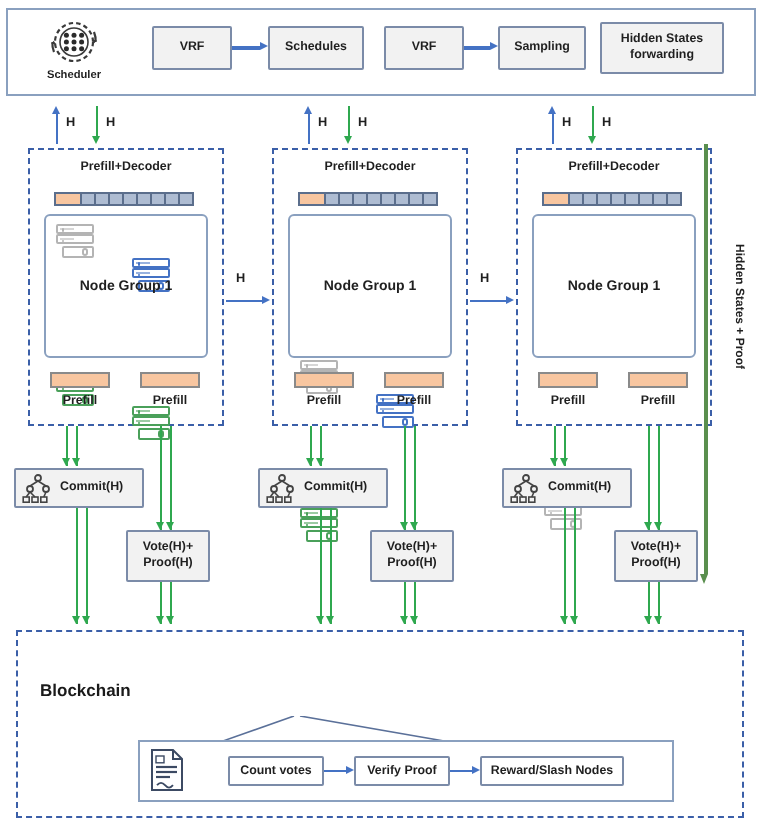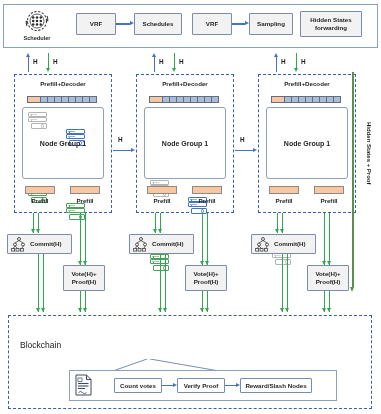--- a/index.html
+++ b/index.html
@@ -381,21 +381,21 @@
   <div class="abs vline-g" style="left:207px;top:291px;height:21px;"></div>
   <div class="abs tri tri-down-g" style="left:200px;top:308px;"></div>
   <div class="abs tri tri-down-g" style="left:205px;top:308px;"></div>
 
   <div class="abs vline-g" style="left:324px;top:291px;height:21px;"></div>
   <div class="abs vline-g" style="left:329px;top:291px;height:21px;"></div>
   <div class="abs tri tri-down-g" style="left:322px;top:308px;"></div>
   <div class="abs tri tri-down-g" style="left:327px;top:308px;"></div>
 
   <div class="abs dashed" style="left:8px;top:315px;width:364px;height:94px;"></div>
-  <div class="abs" style="left:20px;top:340px;font-size:8.5px;font-weight:normal;">Blockchain</div>
+  <div class="abs" style="left:20px;top:340px;font-size:8.5px;font-weight:bold;">Blockchain</div>
 
   <div class="abs" style="left:110px;top:358px;width:115px;height:13px;">
     <svg width="115" height="13" viewBox="0 0 115 13">
       <line x1="0" y1="13" x2="37" y2="0" stroke="#5a7099" stroke-width="0.8"></line>
       <line x1="115" y1="13" x2="40" y2="0" stroke="#5a7099" stroke-width="0.8"></line>
     </svg>
   </div>
 
   <div class="abs outline" style="left:69px;top:370px;width:268px;height:31px;"></div>
   <div class="abs" style="left:75px;top:374px;width:17px;height:22px;">

